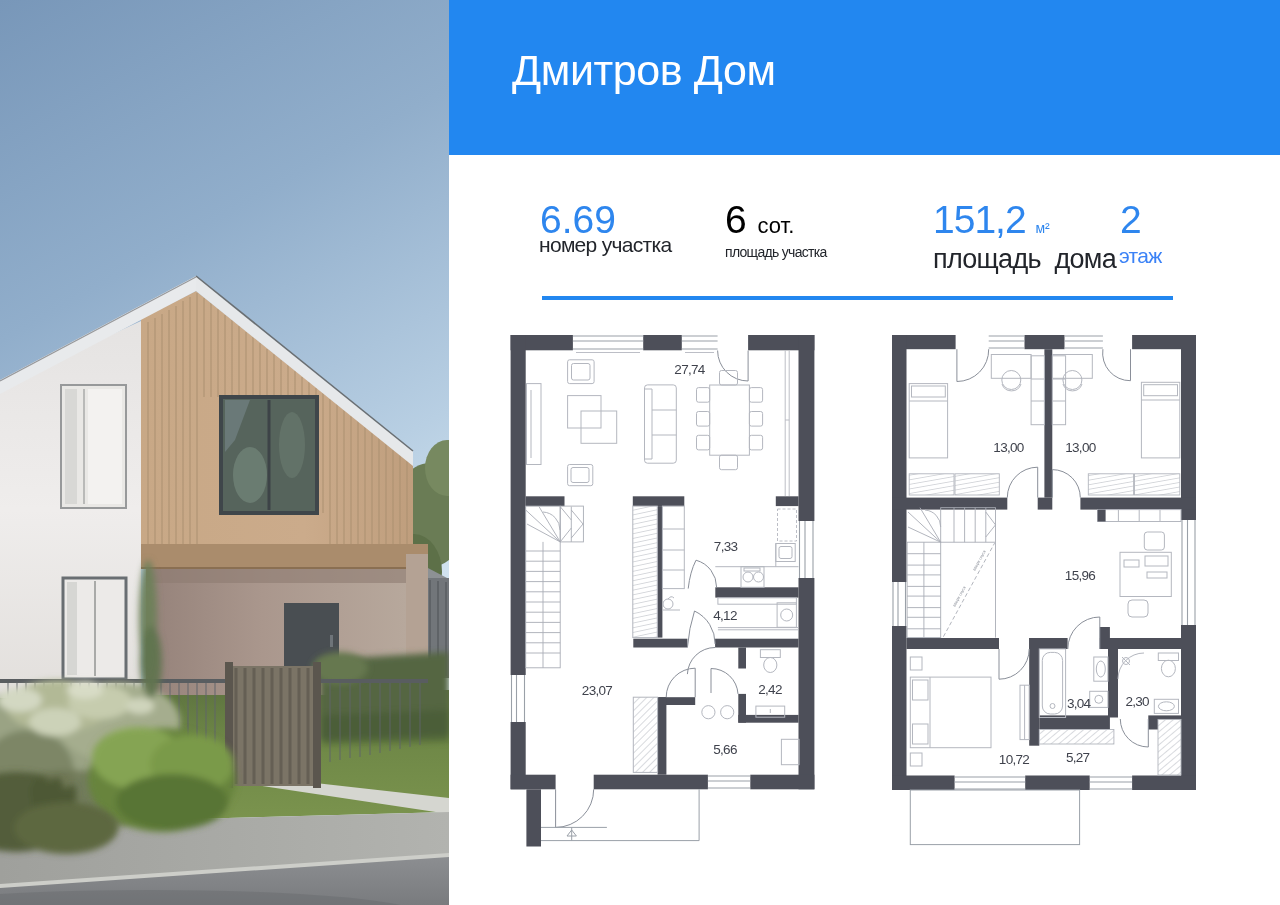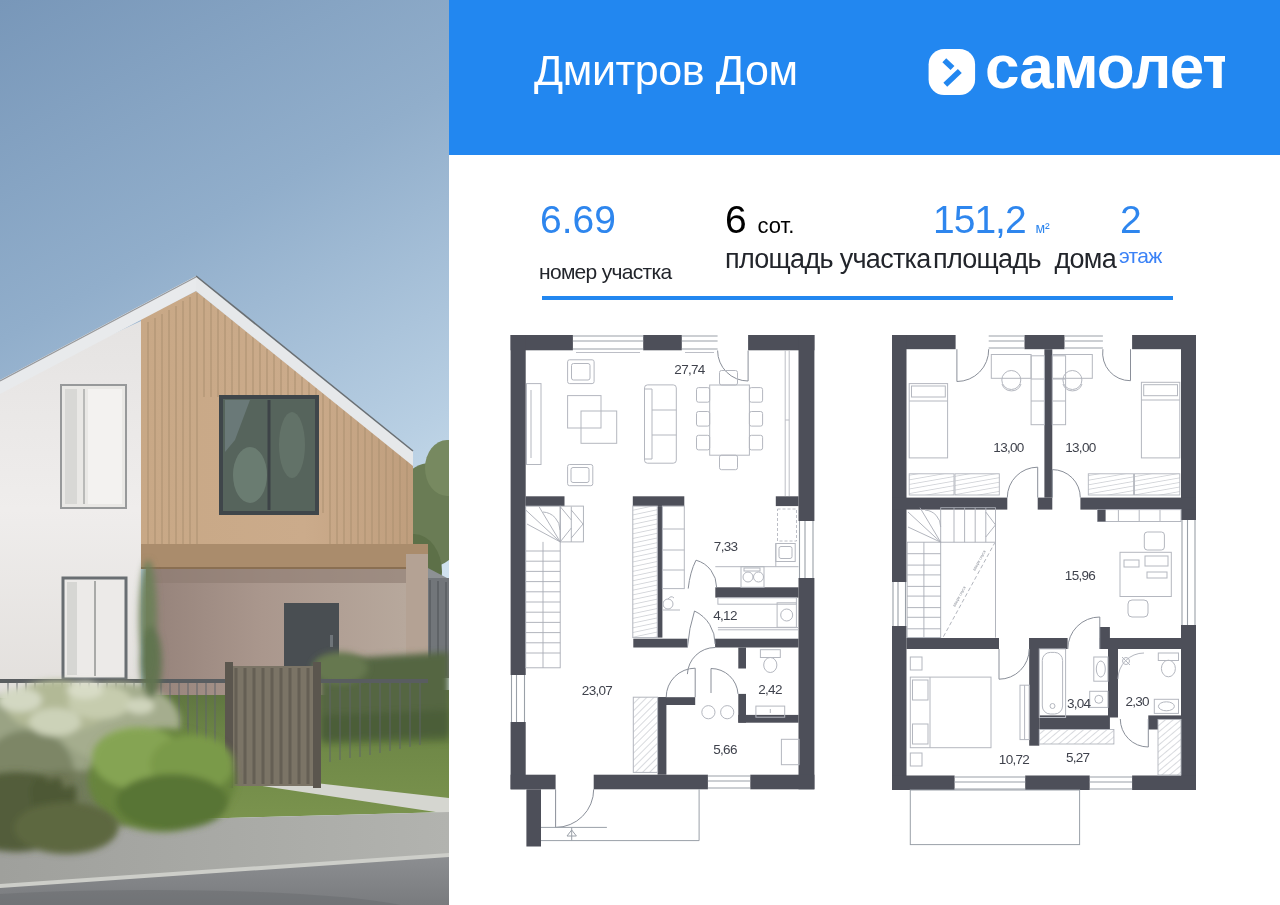--- a/index.html
+++ b/index.html
@@ -257,38 +257,30 @@
 <g filter="url(#soft)">
 <ellipse cx="16" cy="812" rx="62" ry="40" fill="#525d3a"></ellipse>
 <ellipse cx="66" cy="828" rx="52" ry="26" fill="#5d6840"></ellipse>
 <path d="M 30 790 q 10 -28 18 -2 q 12 -24 16 4 q 14 -18 12 8 l -44 6 Z" fill="#4d5835"></path>
 </g>
 </svg>
 </div>
 
 <div class="abs" style="left:449px;top:0;width:831px;height:155px;background:#2287f0;"></div>
 
-<div class="abs" style="left:534px;top:46px;color:#fff;font-size:43px;letter-spacing:-0.4px;">Дмитров Дом</div>
-
-<div class="abs" style="left:925px;top:42px;width:300px;height:60px;">
-<svg width="300" height="60" viewBox="925 42 300 60">
-<rect x="928.6" y="49" width="46.5" height="46" rx="15.5" fill="#ffffff"></rect>
-<line x1="944.3" y1="60.2" x2="952.5" y2="68.0" stroke="#2287f0" stroke-width="5.6"></line>
-<line x1="945.3" y1="84.8" x2="959.8" y2="70.9" stroke="#2287f0" stroke-width="5.6"></line>
-<text x="985" y="88" font-size="62" font-weight="bold" fill="#ffffff" letter-spacing="-1">самолет</text>
-</svg>
-</div>
+<div class="abs" style="left:512px;top:46px;color:#fff;font-size:43px;letter-spacing:-0.4px;">Дмитров Дом</div>
+
 
 <div class="abs" style="left:540px;top:198px;color:#2e86ee;font-size:39px;">6.69</div>
 
-<div class="abs" style="left:539px;top:260px;color:#22252b;font-size:21px;letter-spacing:-0.7px;">номер участка</div>
+<div class="abs" style="left:539px;top:233px;color:#22252b;font-size:21px;letter-spacing:-0.7px;">номер участка</div>
 
 <div class="abs" style="left:725px;top:198px;color:#000000;font-size:39px;text-align:right;">6 <span style="font-size:22px;letter-spacing:0;">сот.</span></div>
 
-<div class="abs" style="left:725px;top:244px;color:#22252b;font-size:27px;letter-spacing:-0.7px;text-align:center;">площадь участка</div>
+<div class="abs" style="left:725px;top:244px;color:#22252b;font-size:14px;letter-spacing:-0.7px;text-align:center;">площадь участка</div>
 
 <div class="abs" style="left:933px;top:198px;color:#2e86ee;font-size:39px;letter-spacing:-1px;">151,2 <span style="font-size:14px;letter-spacing:0;">м²</span></div>
 
 <div class="abs" style="left:933px;top:244px;color:#22252b;font-size:27px;letter-spacing:-0.7px;">площадь&nbsp; дома</div>
 
 <div class="abs" style="left:1120px;top:198px;color:#2e86ee;font-size:39px;">2</div>
 
 <div class="abs" style="left:1119px;top:244px;color:#3b82f6;font-size:21px;letter-spacing:-0.7px;">этаж</div>
 
 <div class="abs" style="left:542px;top:296px;width:631px;height:4px;background:#2287f0;"></div>

